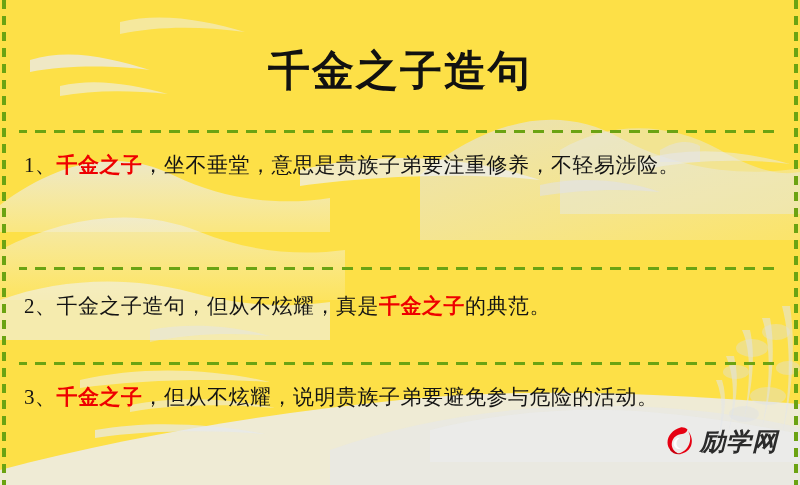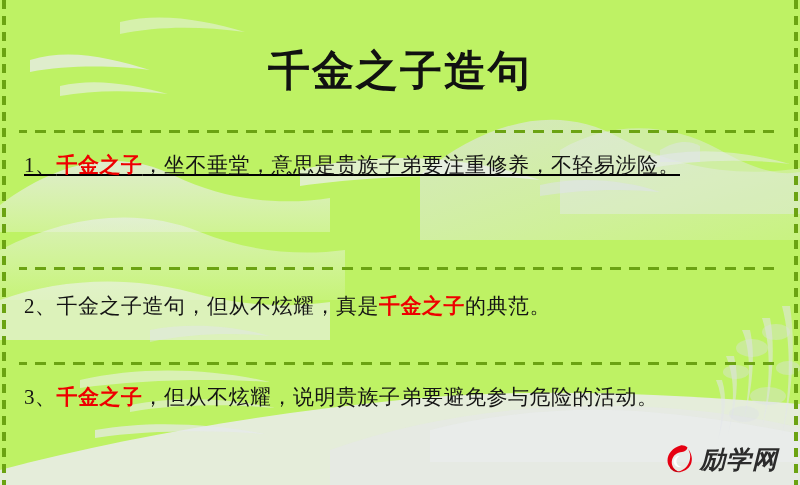--- a/index.html
+++ b/index.html
@@ -12,21 +12,21 @@
     height: 485px;
     overflow: hidden;
     background: #ffffff;
     font-family: "Liberation Serif", "DejaVu Serif", serif;
   }
 
   #page {
     position: relative;
     width: 800px;
     height: 485px;
-    background: #bef264;
+    background: #fde047;
     box-sizing: border-box;
     overflow: hidden;
   }
 
   
   .bg-layer {
     position: absolute;
     inset: 0;
     pointer-events: none;
     z-index: 0;
@@ -97,29 +97,29 @@
     letter-spacing: 0.5px;
     text-align: justify;
     margin: 0;
   }
   .sentence .kw {
     color: #ee0000;
     font-weight: bold;
   }
 
   
-  .block-1 { min-height: 108px; text-decoration: underline; }
+  .block-1 { min-height: 108px; }
   .block-2 { min-height: 62px;  padding-top: 18px; }
   .block-3 { min-height: 104px; }
 
   
   .logo {
     position: absolute;
     right: 22px;
-    bottom: 10px;
+    bottom: 28px;
     z-index: 5;
     display: flex;
     align-items: center;
     gap: 6px;
     user-select: none;
   }
   .logo-mark {
     width: 32px;
     height: 32px;
     flex: 0 0 auto;

